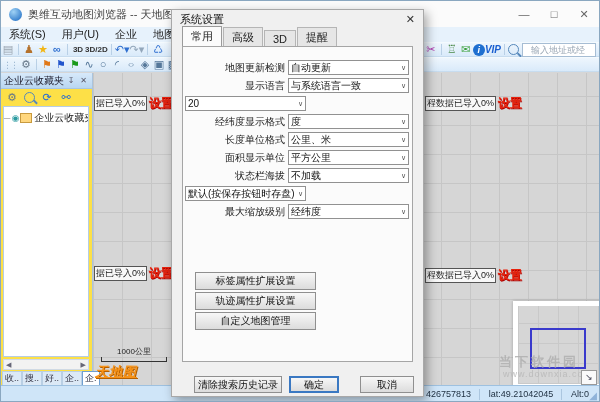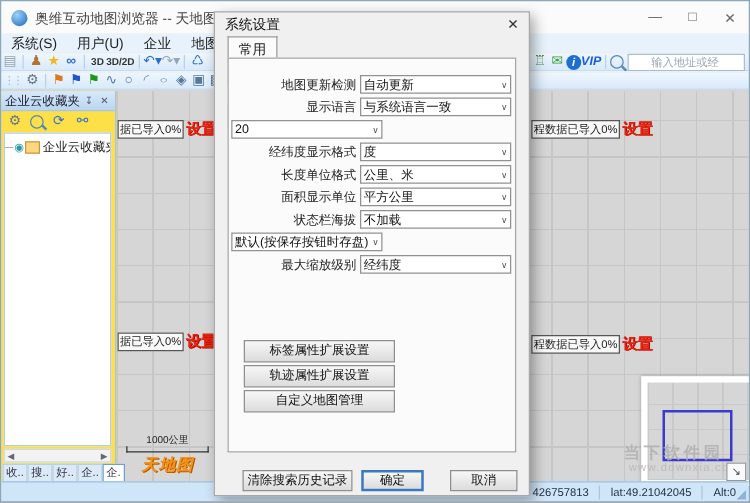--- a/index.html
+++ b/index.html
@@ -32,21 +32,21 @@
   .i-gear{color:#667788;} .pin-o{color:#e07818;} .pin-b{color:#2255cc;} .pin-g{color:#1a9a1a;}
   .shape{color:#56789a;}
   .i-clip{color:#2f6fd0;} .i-scis{color:#b03ab0;} .i-tower{color:#4a8a4a;} .i-mail{color:#3aa03a;}
   .i-info{width:12px;height:12px;border-radius:50%;background:#1e6fd0;color:#fff;
           font-size:9px;font-weight:bold;line-height:12px;text-align:center;font-style:italic;}
   .i-vip{color:#1a5fd0;font-weight:bold;font-style:italic;font-size:10px;text-align:right;}
   .mag{position:relative;width:9px;height:9px;border:1.5px solid #5588bb;border-radius:50%;display:inline-block;}
   .mag::after{content:"";position:absolute;width:5px;height:1.5px;background:#5588bb;
               transform:rotate(45deg);right:-4px;bottom:-1px;}
   .searchbox{width:56px;height:12px;background:#fff;border:1px solid #a6bdd4;font-size:9px;
-             color:#333;padding:0 18px;margin-left:3px;}
+             color:#333;padding:0 8px;margin-left:3px;}
   .searchbox::placeholder{color:#9aa7b5;}
   
   .sidebar{left:0;top:72px;width:92px;height:314px;background:#fde047;border-right:1px solid #aac4dd;box-sizing:border-box;}
   .panel-head{height:15px;background:linear-gradient(#d7e9fa,#b9d6f1);display:flex;align-items:center;
               font-size:10px;color:#223;padding:0 3px;border-bottom:1px solid #a8c6e2;}
   .panel-head .hbtn{margin-left:auto;font-size:8px;color:#556;padding:0 2px;}
   .panel-tools{height:16px;display:flex;align-items:center;gap:5px;padding:0 4px;}
   .panel-tools .tbi{font-size:11px;}
   .tree{position:absolute;left:2px;right:3px;top:33px;bottom:30px;background:#fff;
         border:1px solid #b6cde4;font-size:10px;color:#222;overflow:hidden;}
@@ -84,21 +84,21 @@
              box-sizing:border-box;z-index:6;}
   .status-frag{display:flex;align-items:center;gap:6px;font-size:9px;color:#234;height:15px;}
   .ssep{color:#9ab8d2;}
   .grip2{color:#8fb3d9;font-size:10px;}
   
   .dialog{left:170px;top:8px;width:253px;height:388px;background:#f0f0f0;border:1px solid #a8a8a8;
           box-shadow:3px 4px 10px rgba(0,0,0,.35);z-index:10;box-sizing:border-box;}
   .dlg-title{left:0;top:0;right:0;height:18px;display:flex;align-items:center;}
   .dlg-title-text{font-size:11px;color:#111;margin-left:8px;}
   .dlg-close{margin-left:auto;margin-right:8px;font-size:11px;color:#333;}
-  .dlg-tabs{left:10px;top:18px;display:flex;align-items:flex-end;height:18px;flex-direction:column;}
+  .dlg-tabs{left:10px;top:18px;display:flex;align-items:flex-end;height:18px;}
   .dtab{font-size:11px;color:#222;padding:2px 8px 1px;border:1px solid #b5b5b5;border-bottom:none;
         background:#e6e6e6;margin-right:1px;}
   .dtab.active{background:#fbfbfb;position:relative;top:1px;padding-bottom:3px;border-color:#9a9a9a;}
   .dlg-page{left:10px;top:36px;width:231px;height:316px;background:#fbfbfb;border:1px solid #a5a5a5;box-sizing:border-box;}
   .frow{display:flex;align-items:center;margin:0 0 3px 0;height:15px;}
   .frows{position:absolute;left:2px;top:13px;right:2px;}
   .flabel{width:100px;text-align:right;font-size:10px;color:#222;flex:none;margin-right:3px;white-space:nowrap;}
   .select{width:121px;height:15px;background:#fff;border:1px solid #919191;display:flex;align-items:center;
           font-size:10px;color:#111;padding:0 2px;box-sizing:border-box;}
   .chev{margin-left:auto;font-size:7px;color:#555;}
@@ -192,21 +192,21 @@
   </div>
   <div class="abs ov" style="left:424px;top:266px;">
     <span class="ov-box">程数据已导入0%</span>
     <span class="ov-set">设置</span>
   </div>
 
   <div class="abs scalebar" style="left:100px;top:345px;">
     <div>1000公里</div>
     <div class="scaleline"></div>
   </div>
-  <div class="abs brand" style="left:112px;top:362px;">天地图</div>
+  <div class="abs brand" style="left:94px;top:362px;text-decoration:underline;">天地图</div>
 
   <div class="abs wm1">当下软件园</div>
   <div class="abs wm2">www.downxia.com</div>
 
   <div class="abs inset">
     <div class="abs inset-rect"></div>
   </div>
   <div class="abs expand-btn">↘</div>
 
   <div class="abs sidebar">

